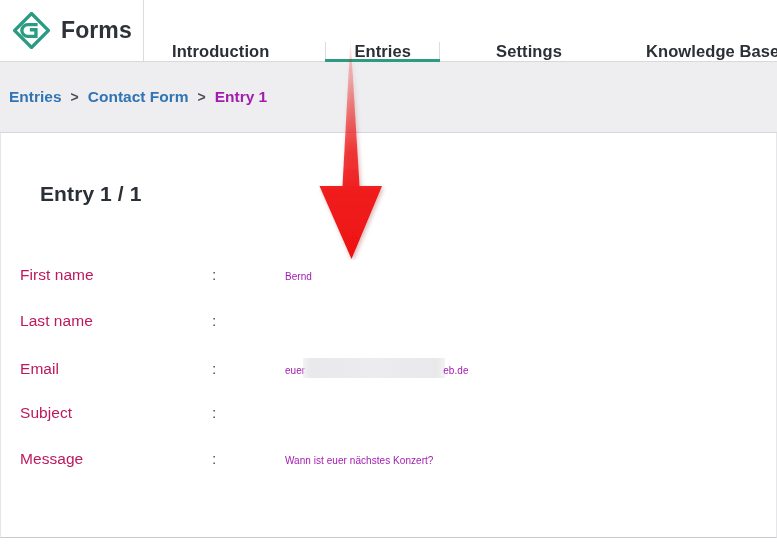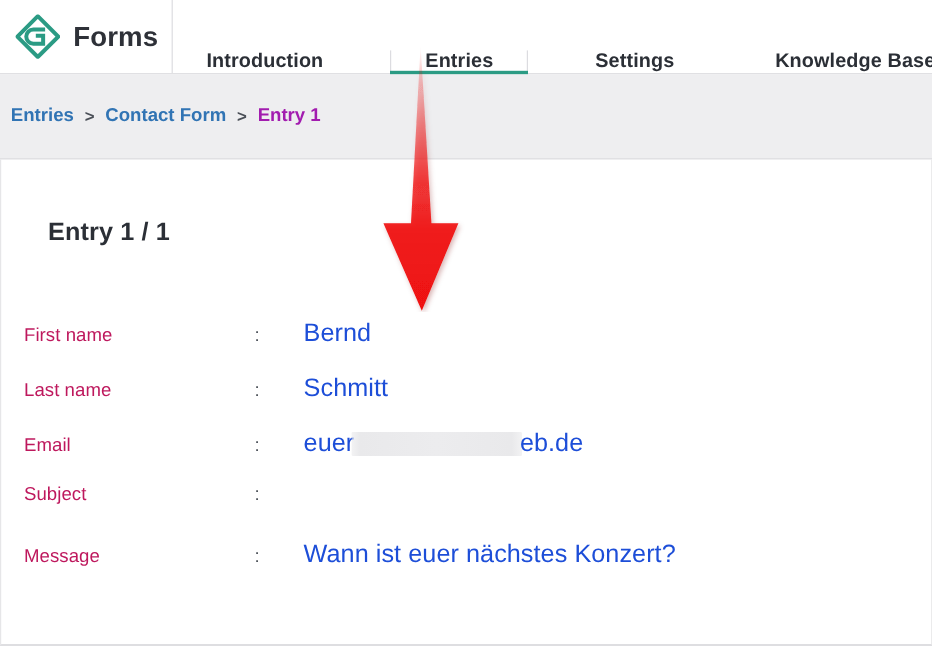--- a/index.html
+++ b/index.html
@@ -176,24 +176,25 @@
 
   .field-colon {
     width: 41px;
     flex: 0 0 41px;
     font-size: 15.5px;
     color: #4b5058;
   }
 
   .field-value {
     flex: 1 1 auto;
-    font-size: 21px;
-    color: #1d4ed8;
+    font-size: 10px;
+    color: #a21caf;
     letter-spacing: 0.05px;
     white-space: nowrap;
+    margin-left: 32px;
   }
 
   .redaction {
     display: inline-block;
     width: 142px;
     height: 20px;
     vertical-align: -4px;
     margin: 0 -2px;
     background: linear-gradient(
         to right,
@@ -255,21 +256,20 @@
 
       <div class="field-row">
         <span class="field-label">First name</span>
         <span class="field-colon">:</span>
         <span class="field-value">Bernd</span>
       </div>
 
       <div class="field-row">
         <span class="field-label">Last name</span>
         <span class="field-colon">:</span>
-        <span class="field-value">Schmitt</span>
       </div>
 
       <div class="field-row">
         <span class="field-label">Email</span>
         <span class="field-colon">:</span>
         <span class="field-value"><span>euer</span><span class="redaction"></span><span>eb.de</span></span>
       </div>
 
       <div class="field-row">
         <span class="field-label">Subject</span>

